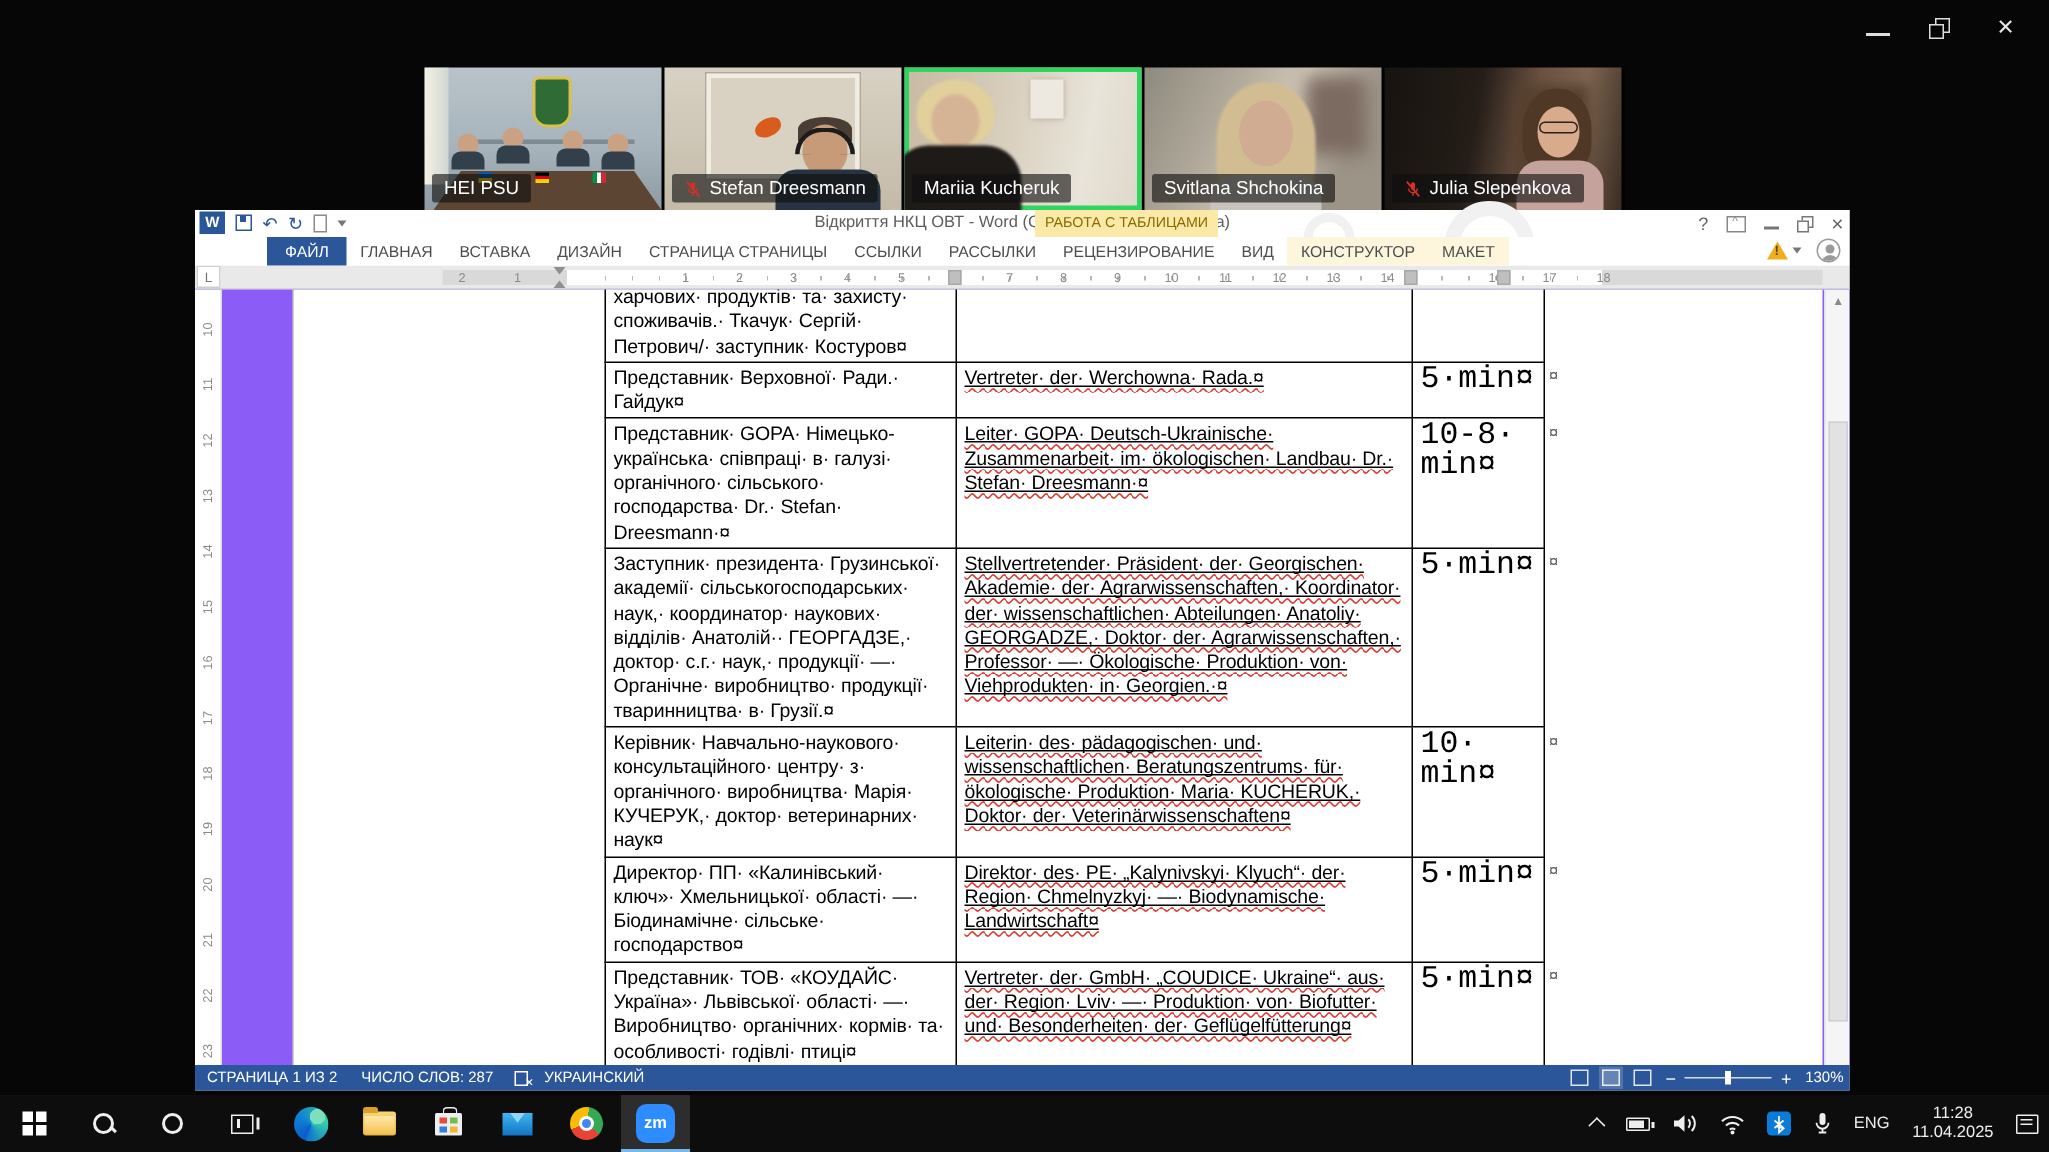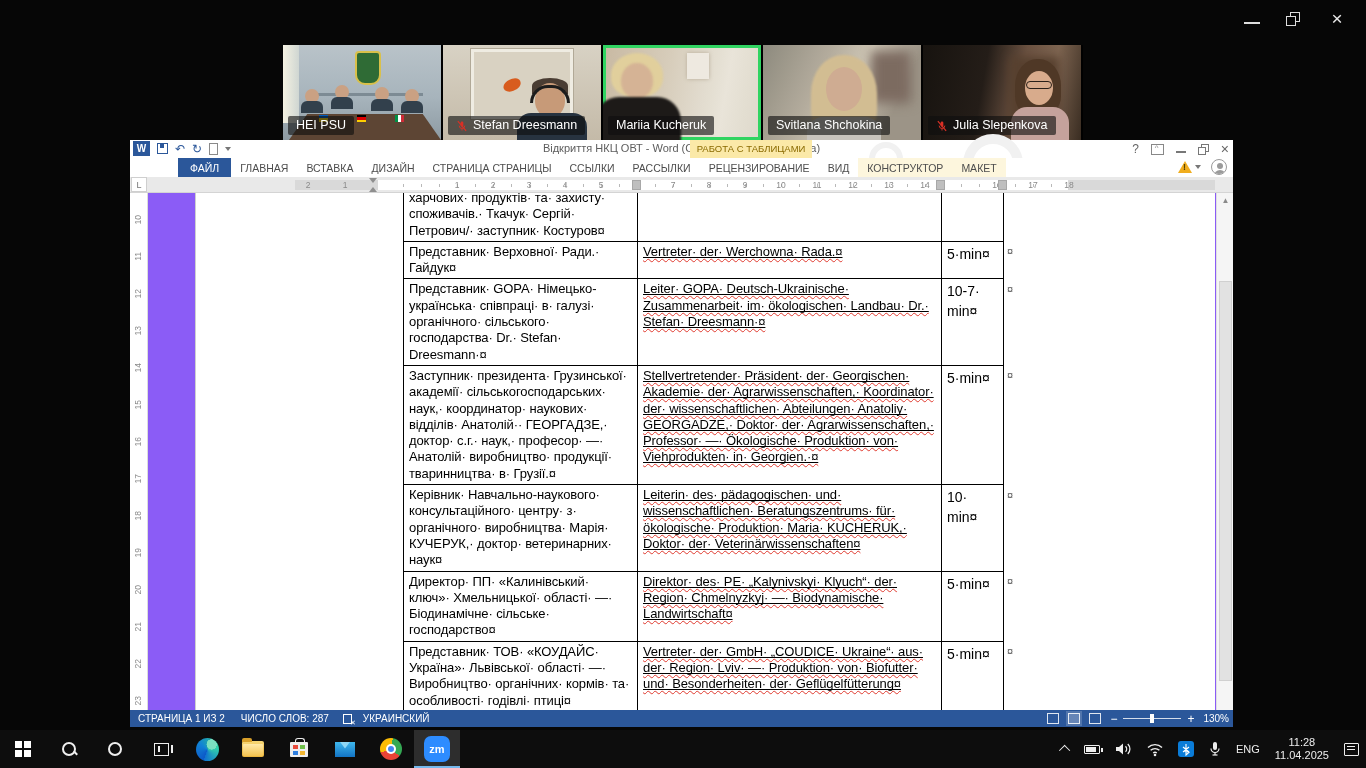--- a/index.html
+++ b/index.html
@@ -100,21 +100,21 @@
 
   .docarea { position:relative; height:517px; background:#8b5cf6; overflow:hidden; }
   .vruler { position:absolute; left:0; top:0; width:18px; height:100%; background:#fff; border-right:1px solid #dcdcdc; }
   .vr-num { position:absolute; left:3px; font-size:8.5px; color:#8a8a8a; writing-mode:vertical-lr; transform:rotate(180deg); }
   .page { position:absolute; left:66px; top:0; width:1019px; height:517px; background:#fff; box-shadow:-1px 0 0 #cfcfcf; }
   .doc-table { position:absolute; left:207px; top:-6px; border-collapse:collapse; table-layout:fixed; }
   .doc-table td { border:1px solid #000; vertical-align:top; padding:2px 6px 2px 5px; font-size:13px; line-height:16.3px; color:#000; letter-spacing:-0.1px; }
   .doc-table td.ua { width:234px; }
   .doc-table td.de { width:304px;text-decoration:underline; }
   .doc-table td.de span { text-decoration:underline wavy #e03a2f 1px; text-decoration-skip-ink:none; text-underline-offset:2px; }
-  .doc-table td.tm { width:62px; font-family:Liberation Sans, sans-serif; font-size:14px; line-height:20px; letter-spacing:0; }
+  .doc-table td.tm { width:62px; font-family:Liberation Mono, monospace; font-size:21px; line-height:20px; letter-spacing:0; }
   .doc-table td.eor { width:16px; border:none; font-size:11px; color:#555; padding:2px 0 0 3px; }
   .vscroll { position:absolute; right:0; top:0; width:17px; height:100%; background:#f5f5f5; border-left:1px solid #e0e0e0; }
   .vs-arrow { position:absolute; top:2px; left:3px; width:11px; height:11px; color:#8a8a8a; font-size:8px; text-align:center; line-height:11px; }
   .vs-thumb { position:absolute; left:2px; top:88px; width:13px; height:400px; background:#e2e2e2; border:1px solid #d0d0d0; }
 
   .statusbar { position:relative; height:17px; background:#2b579a; color:#fff; font-size:10px; display:flex; align-items:center; }
   .sb-item { padding:0 8px; white-space:nowrap; }
   .sb-proof { width:12px; height:12px; margin-left:6px; position:relative; }
   .sb-proof .bk { position:absolute; left:0; top:1px; width:9px; height:10px; border:1px solid #fff; background:transparent; }
   .sb-proof .bx { position:absolute; right:-1px; bottom:-1px; font-size:7px; line-height:7px; }
@@ -361,25 +361,25 @@
           </tr>
           <tr>
             <td class="ua">Представник· Верховної· Ради.· Гайдук¤</td>
             <td class="de"><span>Vertreter· der· Werchowna· Rada.¤</span></td>
             <td class="tm">5·min¤</td>
             <td class="eor">¤</td>
           </tr>
           <tr>
             <td class="ua">Представник· GOPA· Німецько-українська· співпраці· в· галузі· органічного· сільського· господарства· Dr.· Stefan· Dreesmann·¤</td>
             <td class="de"><span>Leiter· GOPA· Deutsch-Ukrainische· Zusammenarbeit· im· ökologischen· Landbau· Dr.· Stefan· Dreesmann·¤</span></td>
-            <td class="tm">10-7· min¤</td>
+            <td class="tm">10-8· min¤</td>
             <td class="eor">¤</td>
           </tr>
           <tr>
-            <td class="ua">Заступник· президента· Грузинської· академії· сільськогосподарських· наук,· координатор· наукових· відділів· Анатолій·· ГЕОРГАДЗЕ,· доктор· с.г.· наук,· професор· —· Анатолій· виробництво· продукції· тваринництва· в· Грузії.¤</td>
+            <td class="ua">Заступник· президента· Грузинської· академії· сільськогосподарських· наук,· координатор· наукових· відділів· Анатолій·· ГЕОРГАДЗЕ,· доктор· с.г.· наук,· продукції· —· Органічне· виробництво· продукції· тваринництва· в· Грузії.¤</td>
             <td class="de"><span>Stellvertretender· Präsident· der· Georgischen· Akademie· der· Agrarwissenschaften,· Koordinator· der· wissenschaftlichen· Abteilungen· Anatoliy· GEORGADZE,· Doktor· der· Agrarwissenschaften,· Professor· —· Ökologische· Produktion· von· Viehprodukten· in· Georgien.·¤</span></td>
             <td class="tm">5·min¤</td>
             <td class="eor">¤</td>
           </tr>
           <tr>
             <td class="ua">Керівник· Навчально-наукового· консультаційного· центру· з· органічного· виробництва· Марія· КУЧЕРУК,· доктор· ветеринарних· наук¤</td>
             <td class="de"><span>Leiterin· des· pädagogischen· und· wissenschaftlichen· Beratungszentrums· für· ökologische· Produktion· Maria· KUCHERUK,· Doktor· der· Veterinärwissenschaften¤</span></td>
             <td class="tm">10· min¤</td>
             <td class="eor">¤</td>
           </tr>

